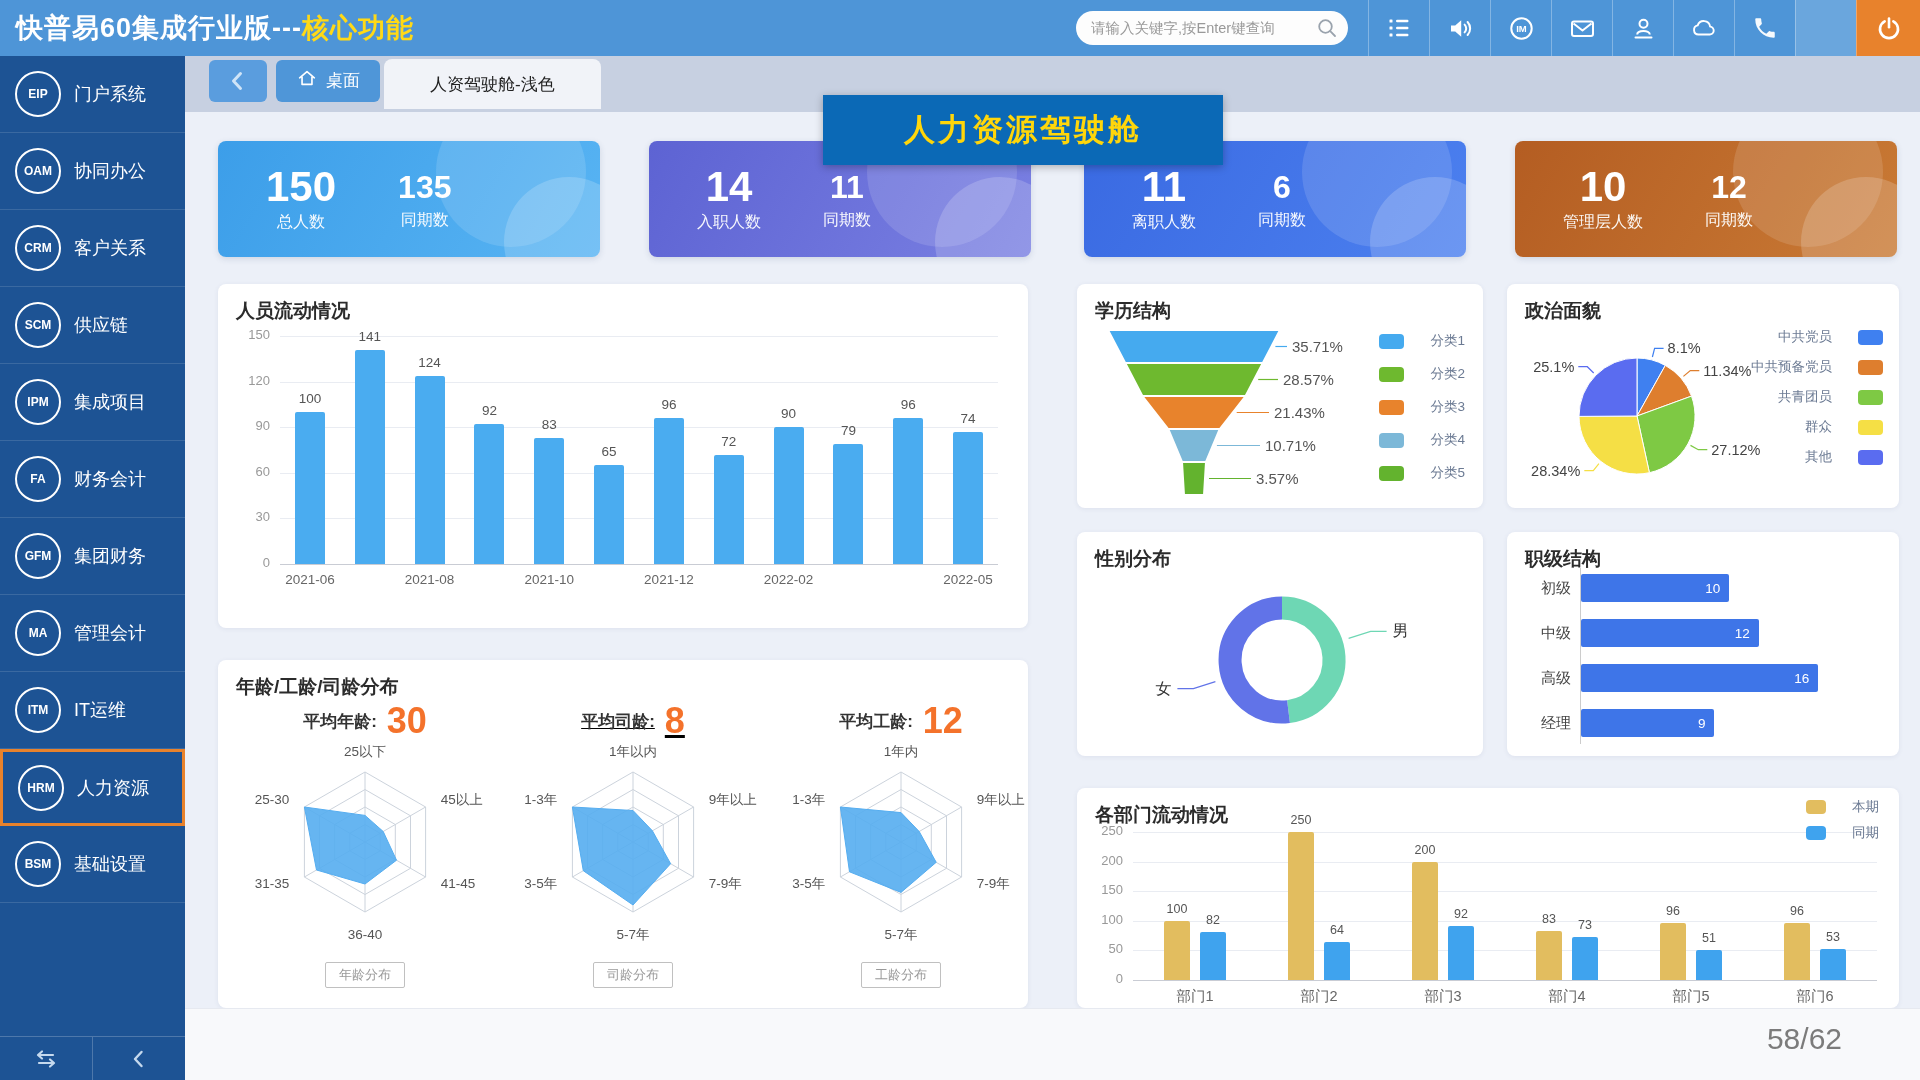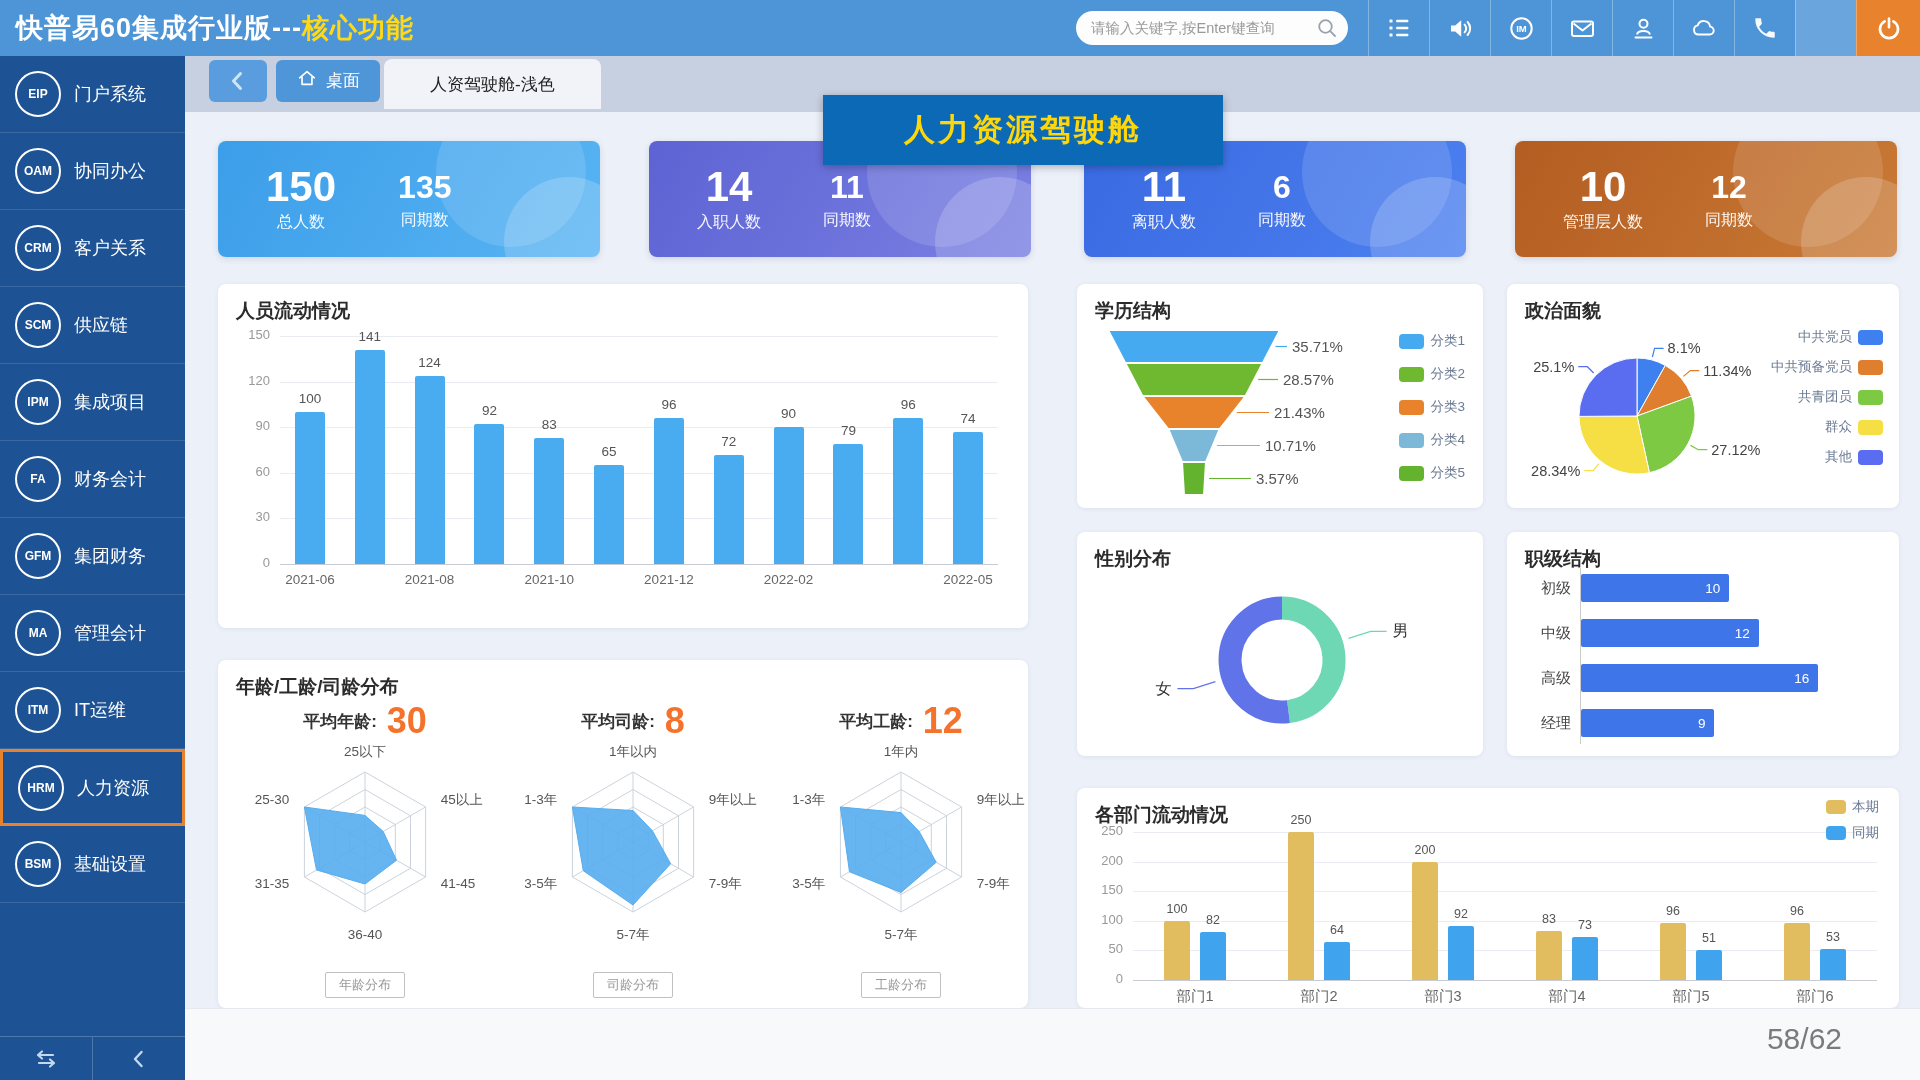--- a/index.html
+++ b/index.html
@@ -79,26 +79,26 @@
   .ylab{position:absolute;left:-50px;width:40px;text-align:right;font-size:13px;color:#999}
   .bar{position:absolute;bottom:0;border-radius:2px 2px 0 0}
   .bval{position:absolute;text-align:center;font-size:13.5px;color:#555}
   .xlab{position:absolute;text-align:center;font-size:13.5px;color:#666}
 
   
   .radar-block{position:absolute;top:40px;width:250px;text-align:center}
   .rhead{height:42px;display:flex;align-items:center;justify-content:center;gap:10px}
   .rh-label{font-size:17px;font-weight:bold;color:#333}
   .rh-num{font-size:36px;font-weight:bold;color:#f4722b}
-  .rfoot{display:inline-block;border:1px solid #c0c0c0;color:#999;font-size:13px;padding:3px 13px;margin-top:14px;background:#fff;cursor:pointer;border-radius:2px}
+  .rfoot{display:inline-block;border:1px solid #c0c0c0;color:#999;font-size:13px;padding:3px 13px;margin-top:4px;background:#fff;cursor:pointer;border-radius:2px}
   svg{overflow:visible}
 
   
   .lg-col{position:absolute;display:flex;flex-direction:column}
-  .lg-row{display:flex;align-items:center;gap:6px;cursor:pointer}
+  .lg-row{display:flex;align-items:center;gap:26px;cursor:pointer}
   .lg-chip{width:25px;height:15px;border-radius:4px;flex:0 0 auto}
   .lg-label{font-size:13.5px;color:#6b7a93}
   .funnel-lg{right:18px;top:48px;gap:15px}
   .pie-lg{right:16px;top:44px;gap:12px;align-items:flex-end}
   .dept-lg{right:20px;top:10px;gap:8px}
   .fsvg{position:absolute;left:22px;top:40px}
   .psvg{position:absolute;left:10px;top:36px}
   .dsvg{position:absolute;left:10px;top:40px}
 
   
@@ -381,21 +381,21 @@
             <line x1="117" y1="100" x2="56.4" y2="135" stroke="#ccd3dc"></line>
             <line x1="117" y1="100" x2="56.4" y2="65" stroke="#ccd3dc"></line>
             <polygon points="117,73.4 135.2,89.5 148.5,118.2 117,142 68.5,128 56.4,65" fill="rgba(85,173,240,0.9)" stroke="#55adf0"></polygon>
             <text x="117" y="14" text-anchor="middle" font-size="13.5" fill="#555">25以下</text>
             <text x="192.7" y="62" text-anchor="start" font-size="13.5" fill="#555">45以上</text>
             <text x="192.7" y="146" text-anchor="start" font-size="13.5" fill="#555">41-45</text>
             <text x="117" y="197" text-anchor="middle" font-size="13.5" fill="#555">36-40</text>
             <text x="41.3" y="146" text-anchor="end" font-size="13.5" fill="#555">31-35</text>
             <text x="41.3" y="62" text-anchor="end" font-size="13.5" fill="#555">25-30</text>
           </svg><div><span class="rfoot">年龄分布</span></div></div>
-        <div class="radar-block" style="left: 290px;"><div class="rhead">
+        <div class="radar-block" style="left: 290px; text-decoration: underline;"><div class="rhead">
             <span class="rh-label">平均司龄:</span>
             <span class="rh-num">8</span>
           </div><svg width="234" height="212">
             <polygon points="117,82.5 132.2,91.3 132.2,108.8 117,117.5 101.8,108.8 101.8,91.3" fill="none" stroke="#ccd3dc" stroke-width="1"></polygon>
             <polygon points="117,65 147.3,82.5 147.3,117.5 117,135 86.7,117.5 86.7,82.5" fill="none" stroke="#ccd3dc" stroke-width="1"></polygon>
             <polygon points="117,47.5 162.5,73.8 162.5,126.3 117,152.5 71.5,126.3 71.5,73.8" fill="none" stroke="#ccd3dc" stroke-width="1"></polygon>
             <polygon points="117,30 177.6,65 177.6,135 117,170 56.4,135 56.4,65" fill="none" stroke="#ccd3dc" stroke-width="1"></polygon>
             <line x1="117" y1="100" x2="117" y2="30" stroke="#ccd3dc"></line>
             <line x1="117" y1="100" x2="177.6" y2="65" stroke="#ccd3dc"></line>
             <line x1="117" y1="100" x2="177.6" y2="135" stroke="#ccd3dc"></line>

